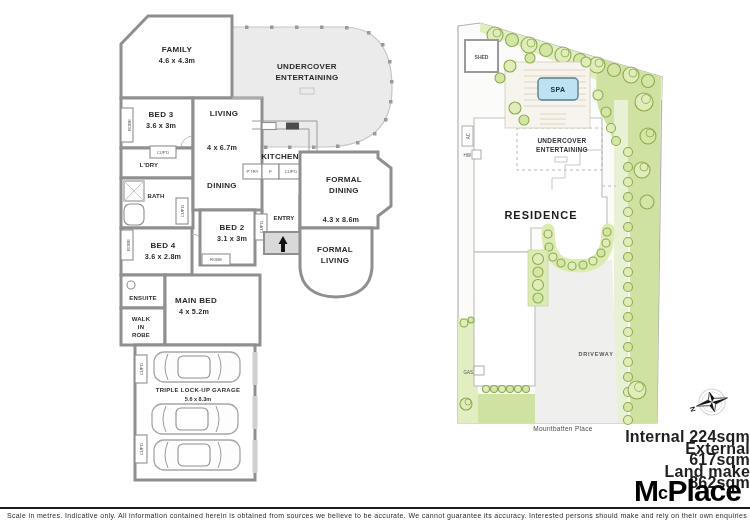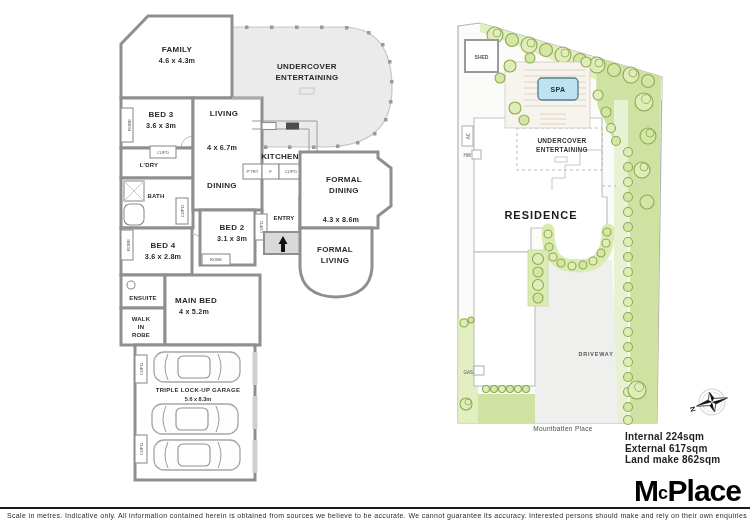--- a/index.html
+++ b/index.html
@@ -33,22 +33,22 @@
   .palebed{fill:#e8f1d4;}
   .tree{fill:#e0edb8;stroke:#8cab52;stroke-width:1.1;}
   .tree2{fill:#d4e6a4;stroke:#8cab52;stroke-width:1.1;}
   .tree-in{fill:none;stroke:#8cab52;stroke-width:.8;}
   .house{fill:#ffffff;stroke:#c2c2c2;stroke-width:1.2;}
   .dashed{fill:none;stroke:#b8b8b8;stroke-width:1;stroke-dasharray:3 3;}
   .deck{fill:#f7f4ed;stroke:#d3cbba;stroke-width:.8;}
   .deckline{stroke:#d8ccb6;stroke-width:.8;}
   .spa{fill:#bfe2f2;stroke:#57808f;stroke-width:1.4;}
   .drive{fill:#efefee;}
-  .areas{position:absolute;left:625px;top:431px;font-size:10px;font-weight:700;
-         color:#1f1f1f;line-height:11.6px;letter-spacing:.2px;}
+  .areas{position:absolute;left:625px;top:431px;font-size:16px;font-weight:700;
+         color:#1f1f1f;line-height:11.6px;letter-spacing:.2px;text-align:right;}
   .logo{position:absolute;right:9px;top:474px;font-size:30px;font-weight:700;
         color:#000;letter-spacing:-1px;}
   .logo .small-c{font-size:0.6em;vertical-align:0.1em;letter-spacing:-0.5px;}
   .rule{position:absolute;left:0;top:507px;width:750px;height:2px;background:#1a1a1a;}
   .disclaimer{position:absolute;left:7px;top:512px;width:740px;font-size:7px;
               letter-spacing:.34px;color:#2b2b2b;white-space:nowrap;}
 </style>
 </head>
 <body>
 

